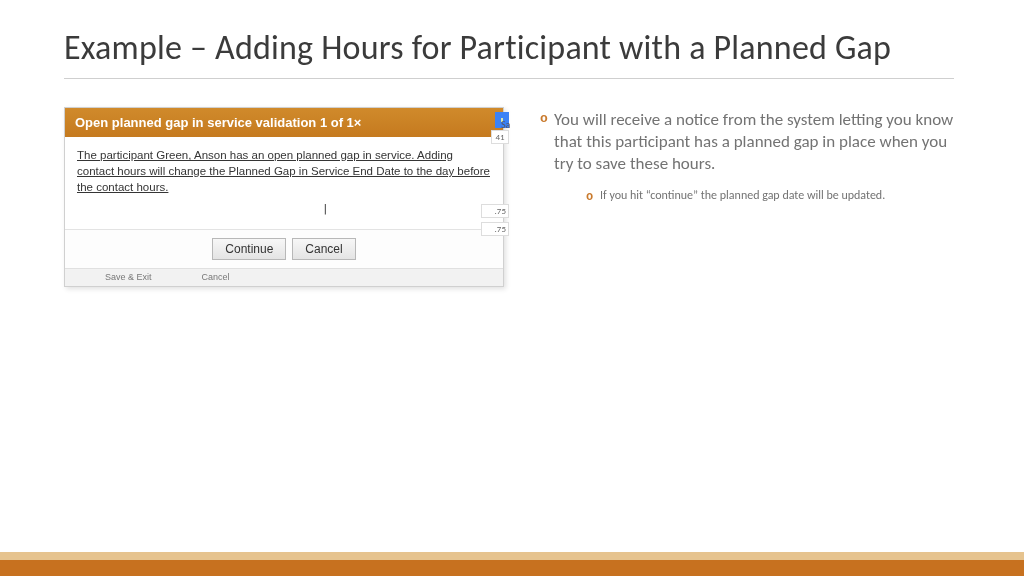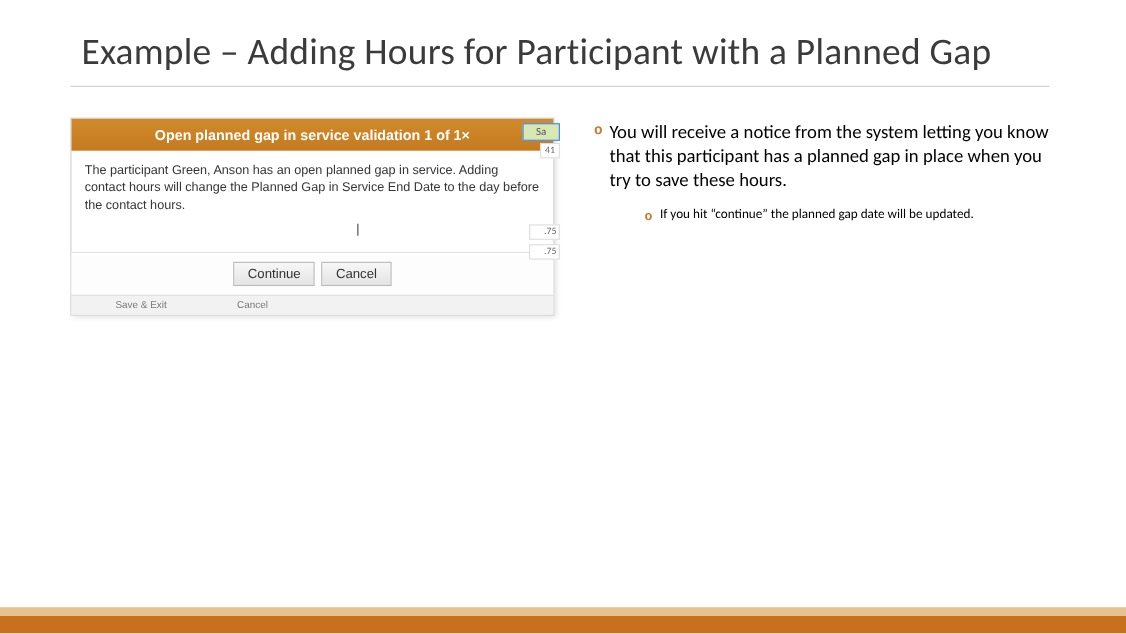--- a/index.html
+++ b/index.html
@@ -1,42 +1,42 @@
 <!DOCTYPE html>
 <html><head>
 <meta charset="utf-8">
 <style>
   * { box-sizing: border-box; margin: 0; padding: 0; }
   html, body { width: 1024px; height: 576px; font-family: "Segoe UI Light", "Segoe UI", Calibri, sans-serif; background: #fff; overflow: hidden; }
   .slide { width: 1024px; height: 576px; position: relative; padding: 28px 64px 0 64px; }
-  .title { font-size: 34px; font-weight: 300; color: #3b3b3b; line-height: 1.18; letter-spacing: 0.2px; margin-left: 10px; }
+  .title { font-size: 34px; font-weight: 300; color: #3b3b3b; line-height: 1.18; letter-spacing: 0.2px; }
   .title-rule { border: none; border-top: 1px solid #cfcfcf; margin: 10px 0 0 0; width: 890px; }
   .body-row { display: flex; margin-top: 28px; gap: 36px; }
   .left-col { width: 440px; }
-  .right-col { flex: 1; padding-top: 2px; color: #000000; font-size: 17px; line-height: 1.28; }
+  .right-col { flex: 1; padding-top: 2px; color: #737373; font-size: 17px; line-height: 1.28; }
   .bullets { list-style: none; }
   .lvl1 { position: relative; padding-left: 14px; margin-bottom: 18px; }
   .lvl1::before { content: "o"; position: absolute; left: 0; top: 2px; color: #c97a2d; font-size: 13px; font-family: "Courier New", monospace; font-weight: bold; }
   .lvl2 { position: relative; padding-left: 14px; margin: 14px 0 14px 32px; font-size: 12px; }
   .lvl2::before { content: "o"; position: absolute; left: 0; top: 2px; color: #c97a2d; font-size: 12px; font-family: "Courier New", monospace; font-weight: bold; }
 
   
   .shot { width: 440px; border: 1px solid #d0d0d0; box-shadow: 2px 2px 5px rgba(0,0,0,0.12); position: relative; background: #fff; }
-  .shot-bg-hint1 { position:absolute; right:-6px; top:4px; width:34px; height:16px; background:#d8e8b0; border:1px solid #3b82f6; font-size:10px; line-height:14px; text-align:center; color:#556; }
+  .shot-bg-hint1 { position:absolute; right:-6px; top:4px; width:14px; height:16px; background:#d8e8b0; border:6px solid #3b82f6; font-size:10px; line-height:14px; text-align:center; color:#556; }
   .shot-bg-hint2 { position:absolute; right:-6px; top:22px; width:18px; height:14px; background:#fff; border:1px solid #ddd; font-size:9px; line-height:12px; text-align:center; color:#666; }
   .shot-bg-hint3 { position:absolute; right:-6px; top:96px; width:28px; height:14px; background:#fff; border:1px solid #ddd; font-size:9px; line-height:12px; text-align:right; padding-right:2px; color:#666; }
   .shot-bg-hint4 { position:absolute; right:-6px; top:114px; width:28px; height:14px; background:#fff; border:1px solid #ddd; font-size:9px; line-height:12px; text-align:right; padding-right:2px; color:#666; }
-  .dlg-header { background: linear-gradient(#d08a2b, #c57a1f); color: #fff; font-family: Verdana, sans-serif; font-weight: bold; font-size: 13px; padding: 7px 10px; display:flex; justify-content:center; align-items:center; }
+  .dlg-header { background: linear-gradient(#d08a2b, #c57a1f); color: #fff; font-family: Verdana, sans-serif; font-weight: bold; font-size: 13px; padding: 7px 10px; display:flex; justify-content:flex-start; align-items:center; }
   .dlg-close { font-family: Arial, sans-serif; font-weight: bold; font-size: 13px; cursor: pointer; }
   .dlg-body { padding: 10px 12px 6px 12px; font-family: Verdana, sans-serif; font-size: 11.5px; color: #353535; line-height: 1.4; }
-  .dlg-body p { margin-bottom: 12px; }
+  .dlg-body p { margin-bottom: 12px; text-decoration: underline; }
   .dlg-caret { font-family: monospace; font-size:11px; margin: -6px 0 6px 245px; color:#333; }
   .dlg-footer { border-top: 1px solid #e3e3e3; padding: 8px 10px; display:flex; justify-content:center; gap:6px; background:#fdfdfd; }
   .dlg-btn { font-family: Verdana, sans-serif; font-size: 12px; color:#333; background: linear-gradient(#f7f7f7,#e4e4e4); border:1px solid #b8b8b8; padding: 3px 12px; cursor:pointer; }
-  .shot-underbar { height:18px; background:#f2f2f2; border-top:1px solid #e0e0e0; display:flex; align-items:center; padding-left:40px; gap:64px; font-size:9px; color:#787878; font-family: Verdana, sans-serif; }
+  .shot-underbar { height:18px; background:#f2f2f2; border-top:1px solid #e0e0e0; display:flex; align-items:center; padding-left:40px; gap:50px; font-size:9px; color:#787878; font-family: Verdana, sans-serif; }
 
   .footer-bar { position:absolute; left:0; right:0; bottom:0; height:24px; }
   .footer-bar .band1 { height:8px; background:#e6c38e; }
   .footer-bar .band2 { height:16px; background:#c7711f; }
 </style>
 </head>
 <body>
 
 <div class="slide">
 

